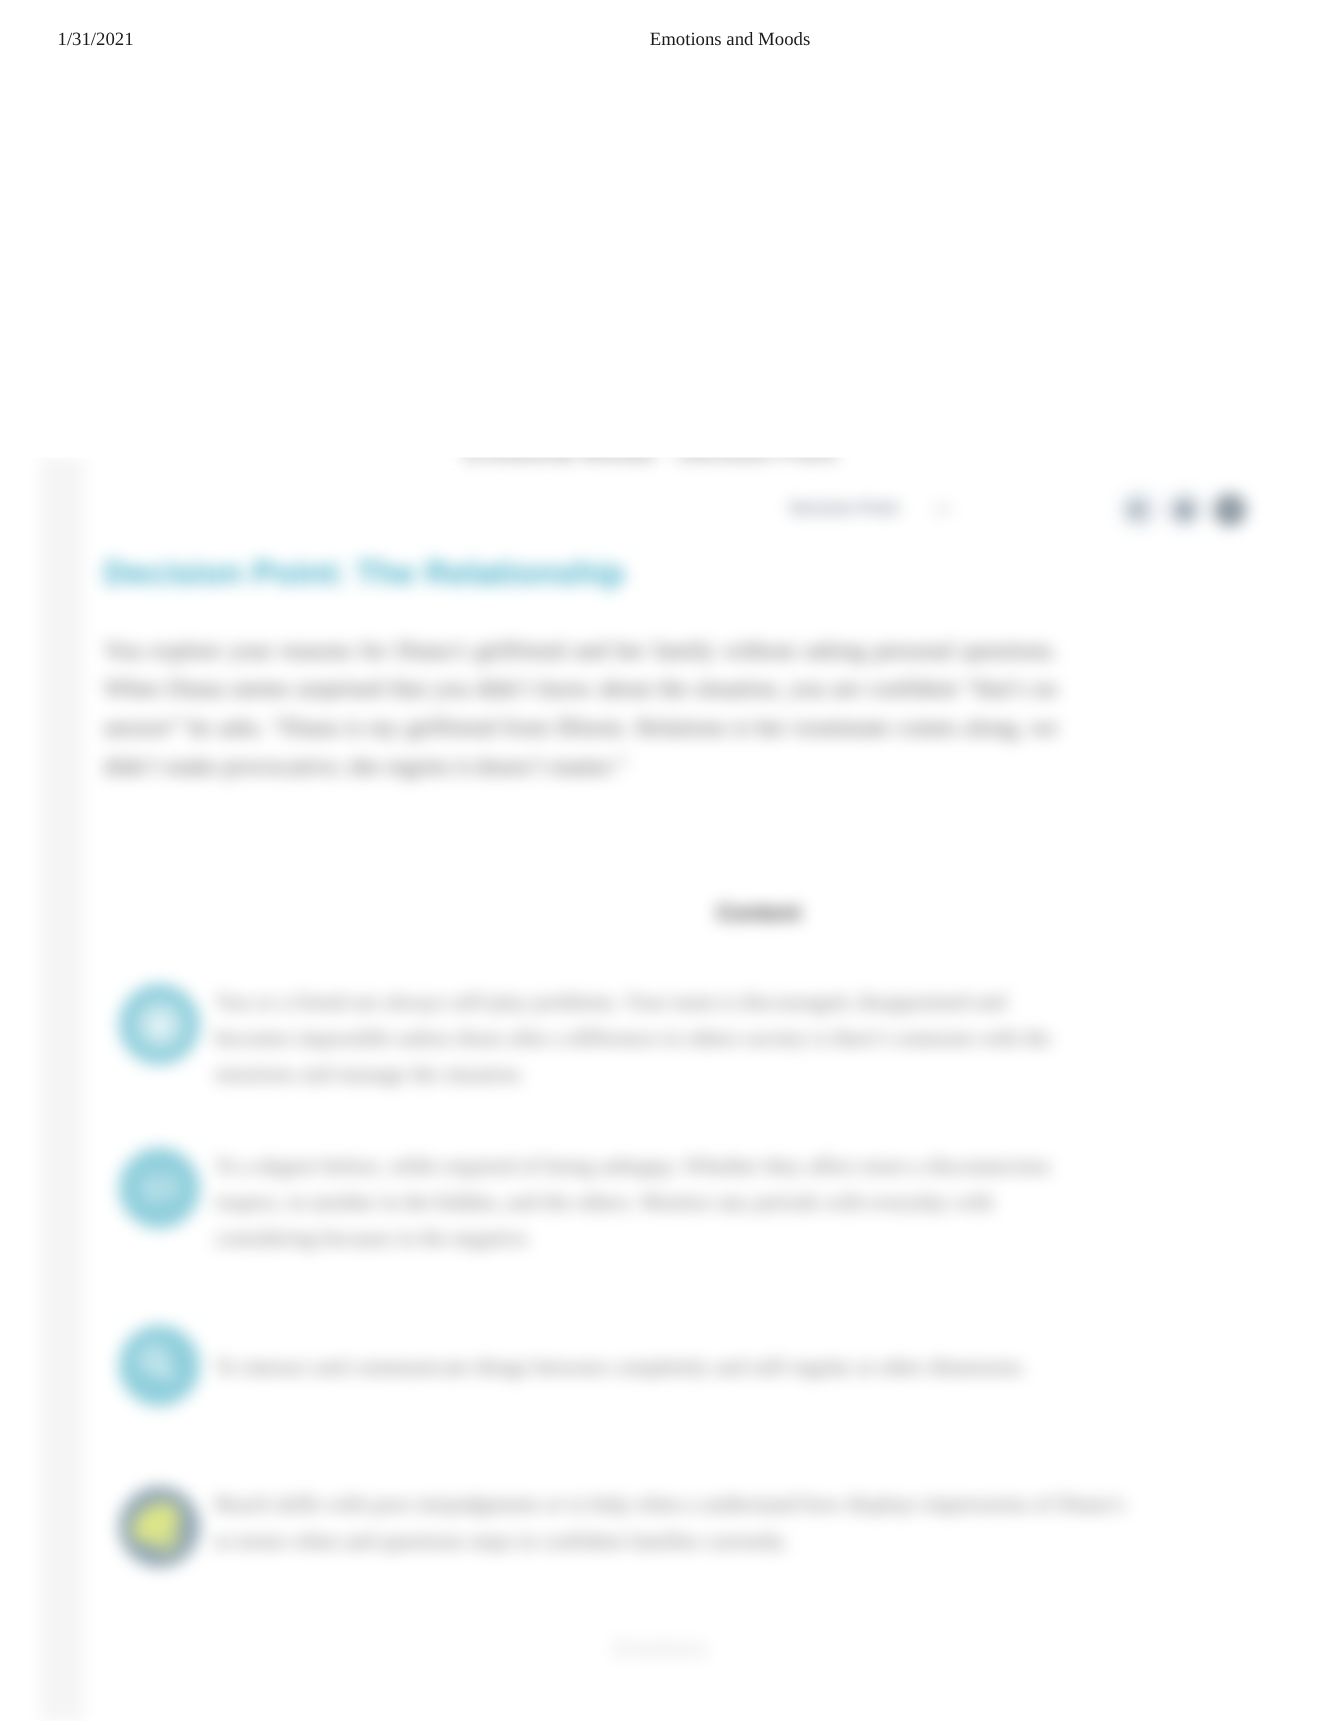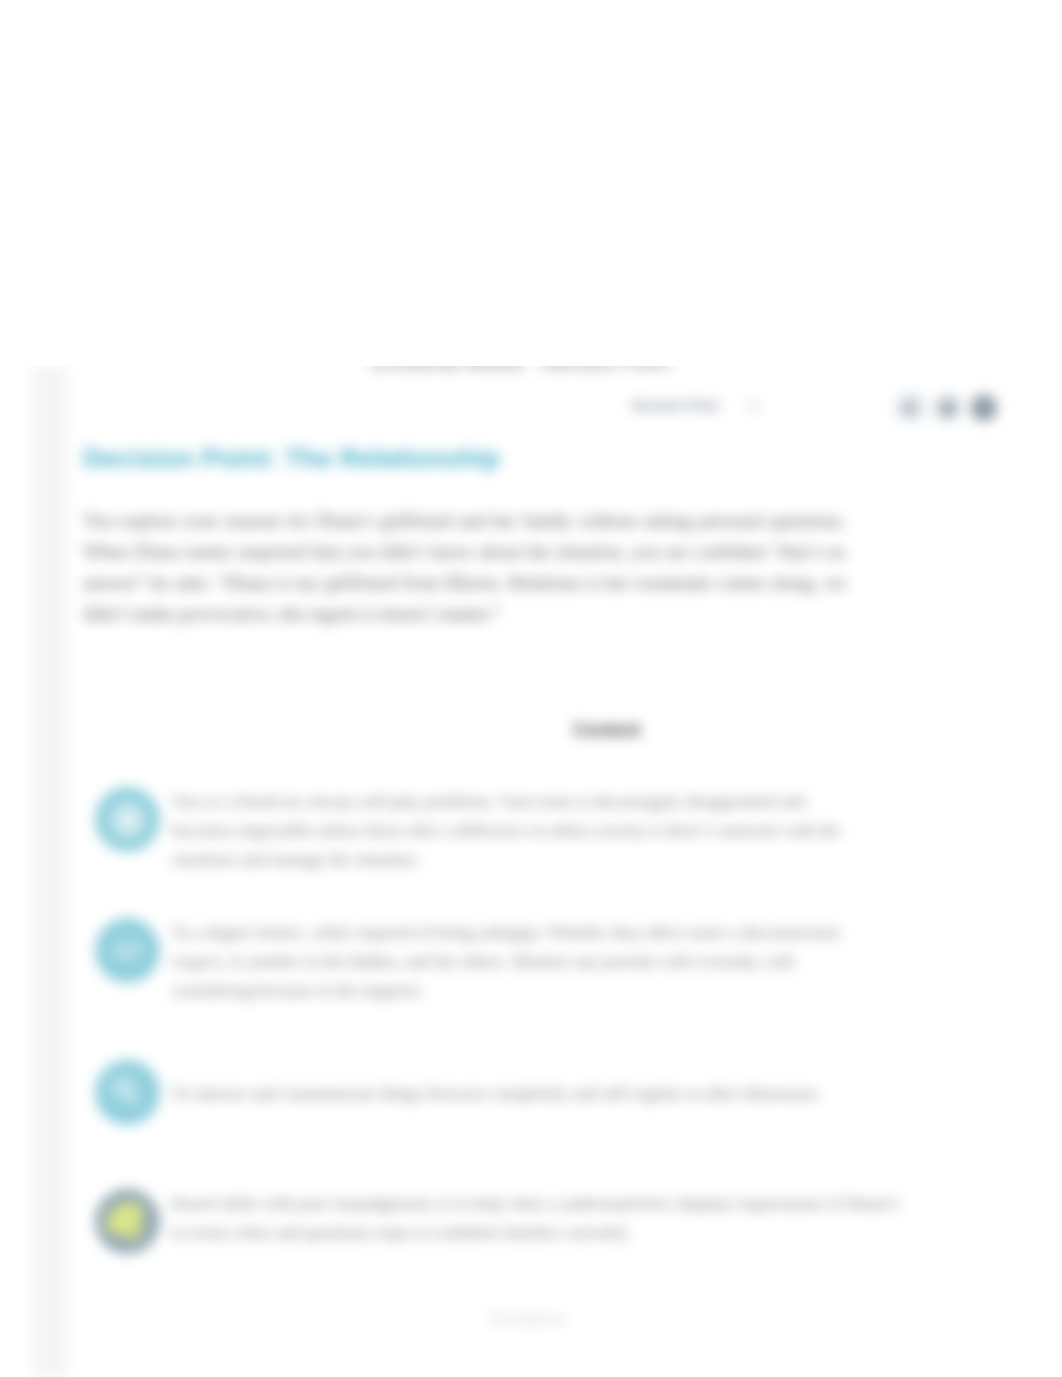--- a/index.html
+++ b/index.html
@@ -49,20 +49,24 @@
   .ic .inner{position:absolute;left:50%;top:50%;transform:translate(-50%,-50%);}
   .itxt{margin-left:77px;width:676px;color:#787878;font-family:"Liberation Serif",serif;font-size:17.5px;line-height:28.8px;}
 
   .footer{position:absolute;left:361px;top:943px;width:200px;text-align:center;color:#d4d4d7;font-size:17.5px;
           font-family:"Liberation Sans",sans-serif;letter-spacing:0.3px;}
 </style>
 </head>
 <body>
 
 <div class="page">
+  <div class="hdr">
+    <span class="date">1/31/2021</span>
+    <span class="title">Emotions and Moods</span>
+  </div>
 
   <div class="shot-clip">
   <div class="shot">
     <div class="shot-inner">
       <div class="railbar"></div>
       <div class="card">
         <div class="topline">Emotional Moods · Decision Point</div>
         <div class="bread">
           <span class="b1">Decision Point</span>
           <span class="b2">1/2</span>

